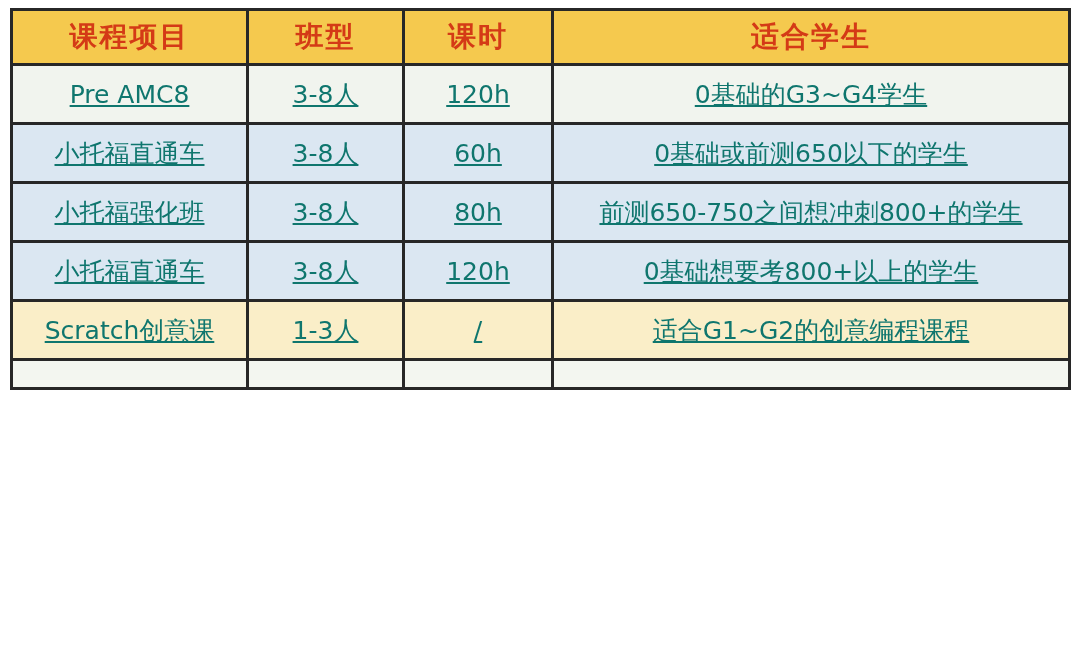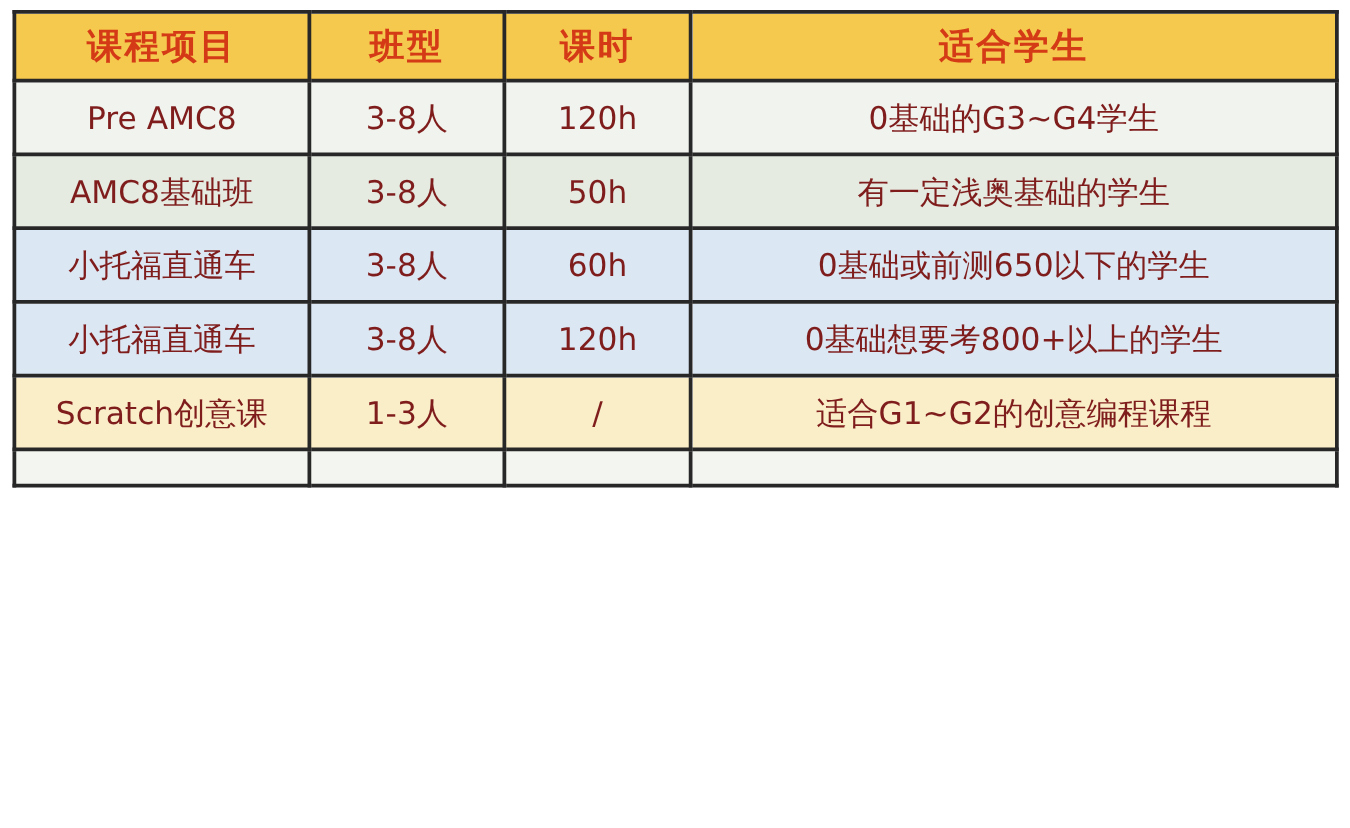--- a/index.html
+++ b/index.html
@@ -41,21 +41,22 @@
     height: 52px;
     background: #f5c94e;
     color: #d43a16;
     font-size: 28px;
     font-weight: bold;
     letter-spacing: 2px;
   }
   .course-table td {
     height: 56px;
     font-size: 25px;
-    color: #7f1d1d;
+    color: #0f766e;
+    text-decoration: underline;
   }
   tr.t-light  td { background: #f1f4ee; }
   tr.t-green  td { background: #e5ebe1; }
   tr.t-blue   td { background: #dbe7f2; }
   tr.t-yellow td { background: #faeec8; }
   tr.t-partial td { background: #f3f6f0; height: 26px; }
 </style>
 </head>
 <body>
 
@@ -76,31 +77,31 @@
           <th>适合学生</th>
         </tr>
       </thead>
       <tbody>
         <tr class="t-light">
           <td>Pre AMC8</td>
           <td>3-8人</td>
           <td>120h</td>
           <td>0基础的G3~G4学生</td>
         </tr>
-        <tr class="t-green">
-          <td>AMC8基础班</td>
-          <td>3-8人</td>
-          <td>50h</td>
-          <td>有一定浅奥基础的学生</td>
-        </tr>
         <tr class="t-blue">
           <td>小托福直通车</td>
           <td>3-8人</td>
           <td>60h</td>
           <td>0基础或前测650以下的学生</td>
+        </tr>
+        <tr class="t-blue">
+          <td>小托福强化班</td>
+          <td>3-8人</td>
+          <td>80h</td>
+          <td>前测650-750之间想冲刺800+的学生</td>
         </tr>
         <tr class="t-blue">
           <td>小托福直通车</td>
           <td>3-8人</td>
           <td>120h</td>
           <td>0基础想要考800+以上的学生</td>
         </tr>
         <tr class="t-yellow">
           <td>Scratch创意课</td>
           <td>1-3人</td>

